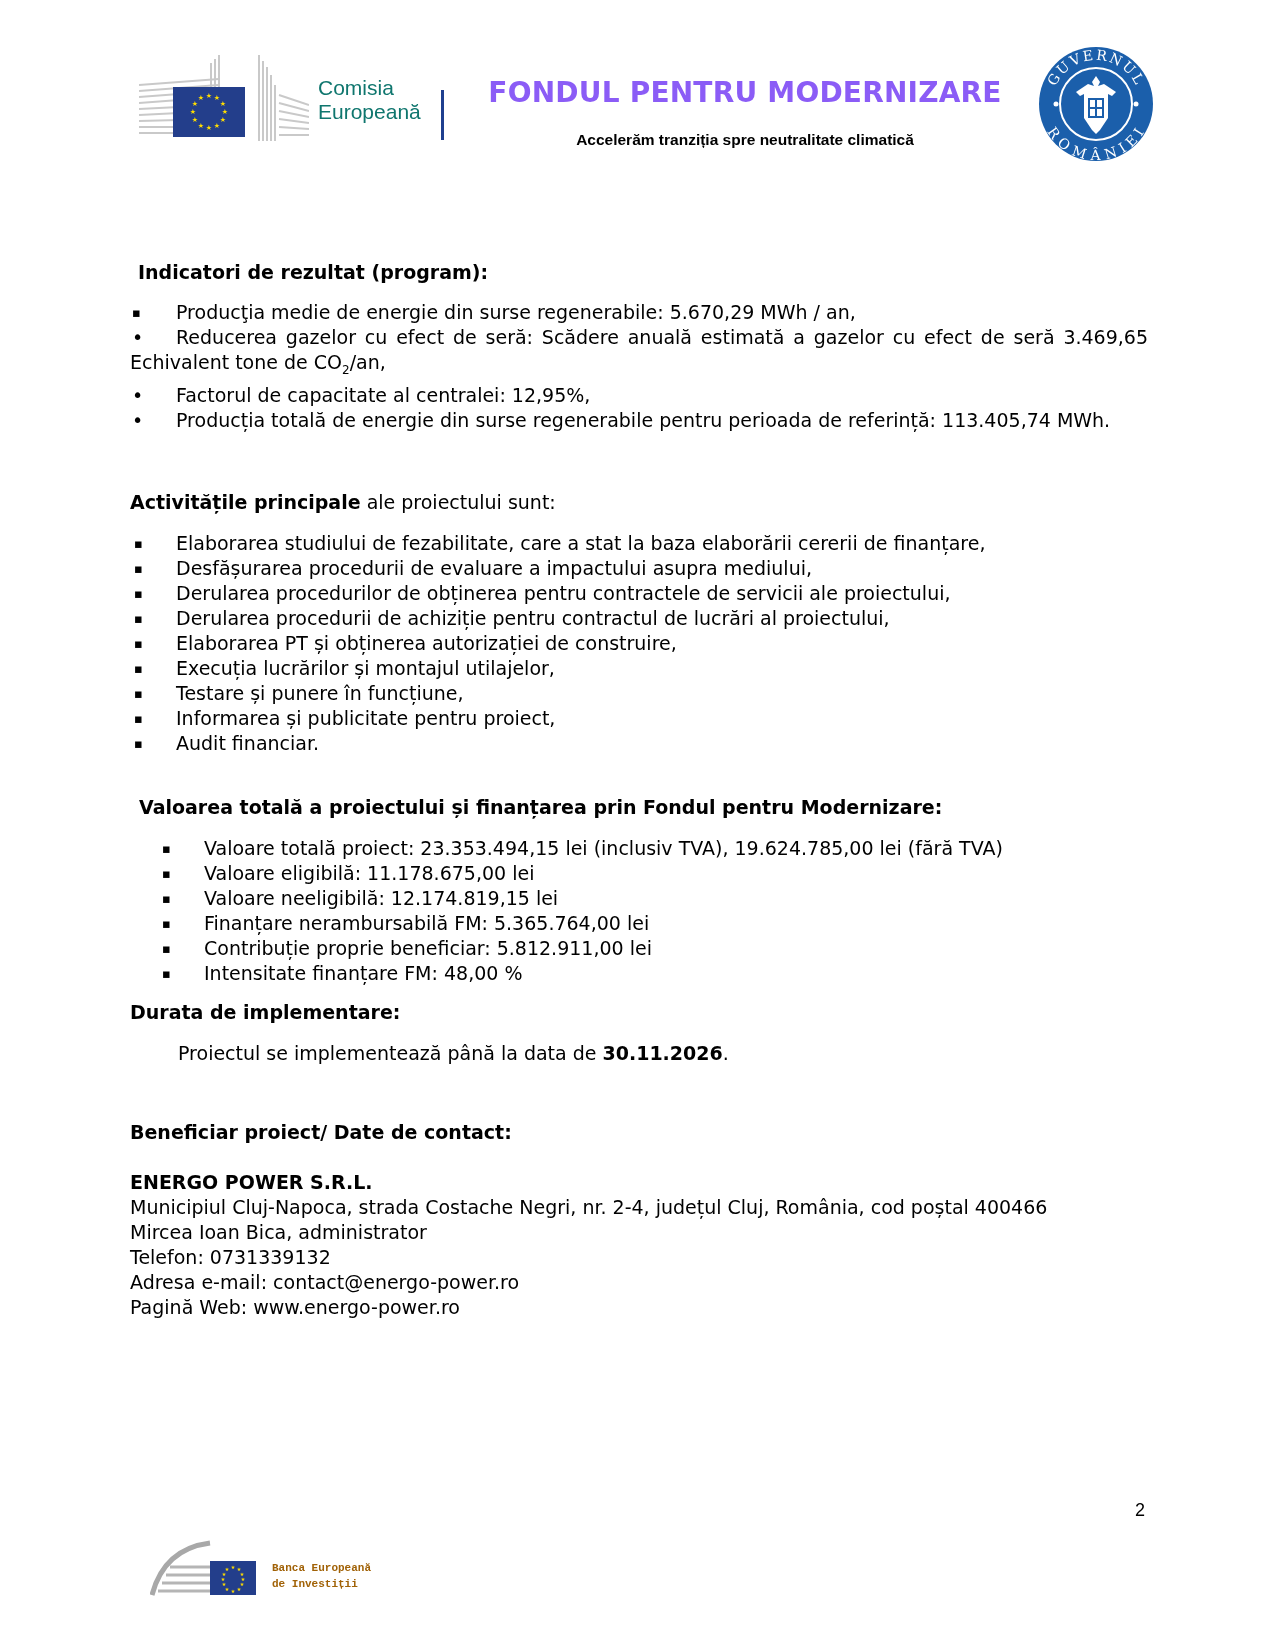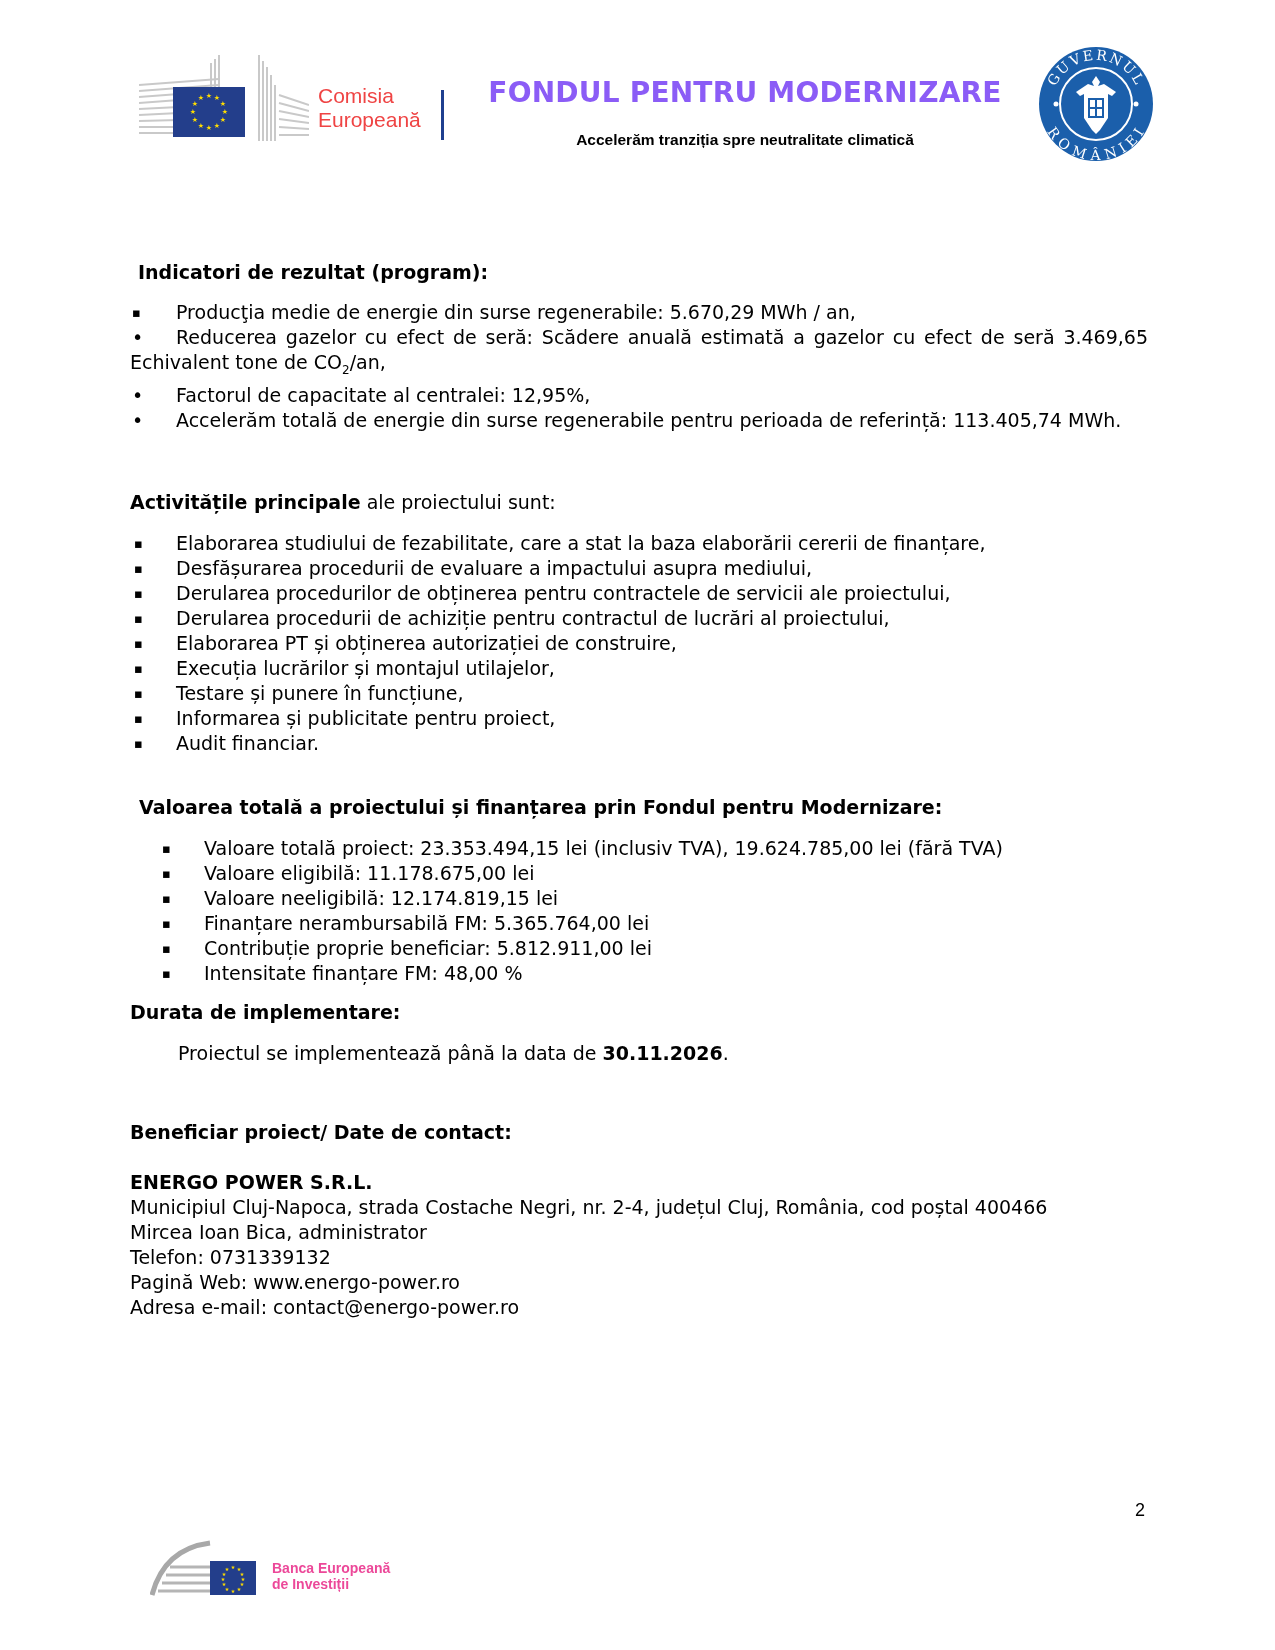--- a/index.html
+++ b/index.html
@@ -4,39 +4,39 @@
   <style>
     html, body { margin: 0; padding: 0; background: #ffffff; }
     body {
       width: 1275px; height: 1650px; position: relative; overflow: hidden;
       font-family: "DejaVu Sans", sans-serif; color: #000;
     }
     .abs { position: absolute; }
 
     
     .ec-logo { left: 139px; top: 55px; width: 305px; height: 86px; }
-    .ec-text { left: 318px; top: 84px; font-family: "Liberation Sans", sans-serif; font-size: 21px; line-height: 24px; color: #ef4444; }
+    .ec-text { left: 318px; top: 76px; font-family: "Liberation Sans", sans-serif; font-size: 21px; line-height: 24px; color: #0f766e; }
     .ec-bar { left: 441px; top: 90px; width: 3px; height: 50px; background: #1f3f8f; }
     .fm-title { left: 460px; top: 76px; width: 570px; text-align: center;
       font-family: "DejaVu Sans", sans-serif; font-weight: bold; font-size: 28px; color: #8b5cf6; letter-spacing: 0.2px; }
     .fm-sub { left: 460px; top: 110px; width: 570px; text-align: center;
       font-family: "Liberation Sans", sans-serif; font-weight: bold; font-size: 15.5px; color: #000; margin-top: 21px; }
     .gov-logo { left: 1038px; top: 46px; width: 116px; height: 116px; }
 
     
     .txt { font-size: 19px; line-height: 25px; }
     .h { font-weight: bold; font-size: 19px; line-height: 25px; }
     .list { margin: 0; padding: 0; list-style: none; }
     .list li { position: relative; padding-left: 46px; font-size: 19px; line-height: 25px; }
     .list li .bul { position: absolute; left: 4px; top: 0; font-size: 13px; line-height: 25px; }
     .just { text-align: justify; }
 
     .footer-logo { left: 150px; top: 1537px; width: 250px; height: 62px; }
     .page-num { left: 1135px; top: 1500px; font-family: "Liberation Sans", sans-serif; font-size: 18px; }
-    .eib-text { left: 272px; top: 1537px; font-family: Liberation Sans, sans-serif; font-weight: bold; font-size: 14px; line-height: 16px; color: #ec4899; }
+    .eib-text { left: 272px; top: 1537px; font-family: Liberation Mono, monospace; font-weight: bold; font-size: 11px; line-height: 16px; color: #a16207; }
   </style>
 </head>
 <body>
 
 <div class="abs ec-logo">
   <svg width="170" height="86" viewBox="0 0 170 86">
     <g stroke="#c9c9c9" stroke-width="2">
       <line x1="0" y1="30" x2="80" y2="24"></line>
         <line x1="0" y1="36" x2="80" y2="30"></line>
         <line x1="0" y1="42" x2="80" y2="36"></line>
@@ -123,21 +123,21 @@
   <div style="text-indent:46px; position:relative;">
     <span style="position:absolute; left:-46px; text-indent:0; left:2px;">•</span>
     <span>Reducerea gazelor cu efect de seră: Scădere anuală estimată a gazelor cu efect de seră 3.469,65 Echivalent tone de CO</span><sub style="font-size:12px;">2</sub><span>/an,</span>
   </div>
   <div style="position:relative; padding-left:46px;">
     <span style="position:absolute; left:2px;">•</span>
     <span>Factorul de capacitate al centralei: 12,95%,</span>
   </div>
   <div style="text-indent:46px; position:relative;">
     <span style="position:absolute; left:2px; text-indent:0;">•</span>
-    <span>Accelerăm totală de energie din surse regenerabile pentru perioada de referință: 113.405,74 MWh.</span>
+    <span>Producția totală de energie din surse regenerabile pentru perioada de referință: 113.405,74 MWh.</span>
   </div>
 </div>
 
 <div class="abs txt" style="left:130px; top:490px;">
   <b>Activitățile principale</b><span> ale proiectului sunt:</span>
 </div>
 <ul class="abs list" style="left:130px; top:531px; width:1020px;" id="activities-list">
     <li><span class="bul">▪</span><span>Elaborarea studiului de fezabilitate, care a stat la baza elaborării cererii de finanțare,</span></li>
     <li><span class="bul">▪</span><span>Desfășurarea procedurii de evaluare a impactului asupra mediului,</span></li>
     <li><span class="bul">▪</span><span>Derularea procedurilor de obținerea pentru contractele de servicii ale proiectului,</span></li>
@@ -163,22 +163,22 @@
 <div class="abs txt" style="left:130px; top:1041px;margin-left:48px;">
   <span>Proiectul se implementează până la data de </span><b>30.11.2026</b><span>.</span>
 </div>
 
 <div class="abs h" style="left:130px; top:1120px;">Beneficiar proiect/ Date de contact:</div>
 <div class="abs txt" style="left:130px; top:1170px; width:1050px;">
   <div class="h">ENERGO POWER S.R.L.</div>
   <div>Municipiul Cluj-Napoca, strada Costache Negri, nr. 2-4, județul Cluj, România, cod poștal 400466</div>
   <div>Mircea Ioan Bica, administrator</div>
   <div><span>Telefon: </span><span>0731339132</span></div>
+  <div><span>Adresa e-mail: </span><span>contact@energo-power.ro</span></div>
   <div><span>Pagină Web: </span><span>www.energo-power.ro</span></div>
-  <div><span>Adresa e-mail: </span><span>contact@energo-power.ro</span></div>
 </div>
 
 <div class="abs page-num">2</div>
 <div class="abs footer-logo">
   <svg width="120" height="62" viewBox="0 0 120 62">
     <path d="M2 58 Q 14 12 60 6" fill="none" stroke="#a8a8a8" stroke-width="5"></path>
     <g stroke="#b5b5b5" stroke-width="3">
       <line x1="20" y1="30" x2="60" y2="30"></line>
         <line x1="16" y1="38" x2="60" y2="38"></line>
       <line x1="12" y1="46" x2="60" y2="46"></line>

